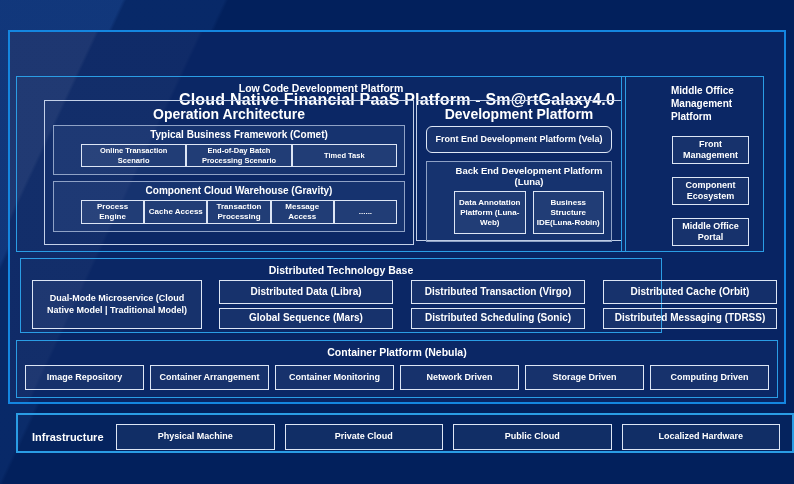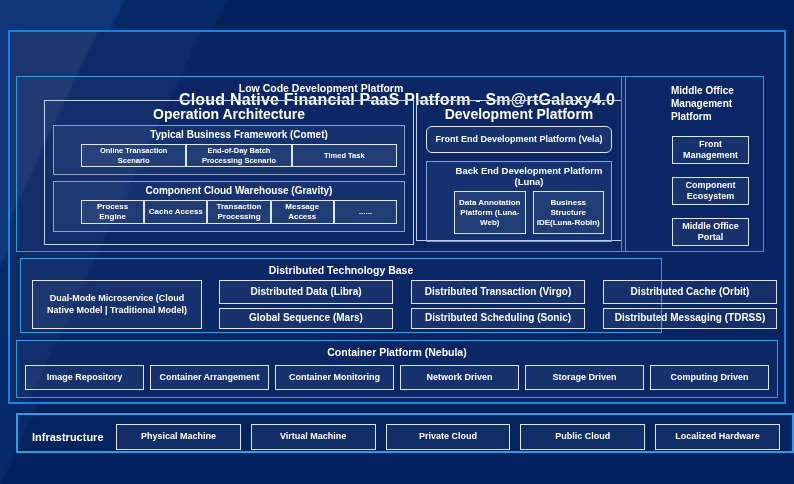--- a/index.html
+++ b/index.html
@@ -152,18 +152,17 @@
       <div class="small-box container-item">Storage Driven</div>
       <div class="small-box container-item">Computing Driven</div>
     </div>
   </div>
 </div>
 
 <div id="panel-infra">
   <div class="infra-label">Infrastructure</div>
   <div class="infra-row">
     <div class="small-box infra-item">Physical Machine</div>
-    <div class="small-box infra-item">Virtual Machine</div>
     <div class="small-box infra-item">Private Cloud</div>
     <div class="small-box infra-item">Public Cloud</div>
     <div class="small-box infra-item">Localized Hardware</div>
   </div>
 </div>
 
 </body></html>

